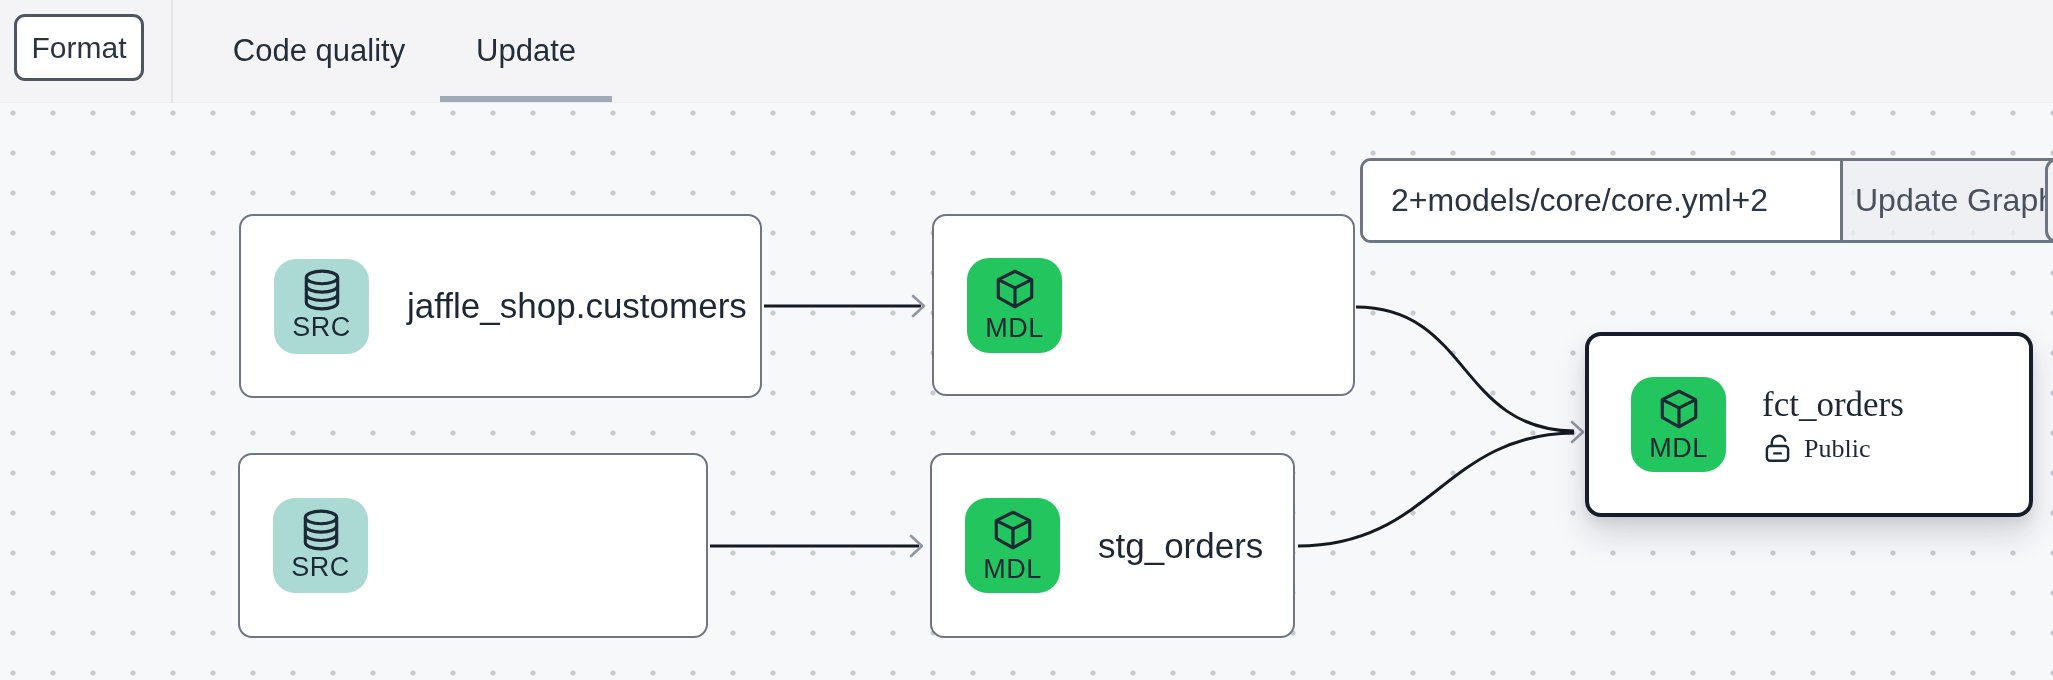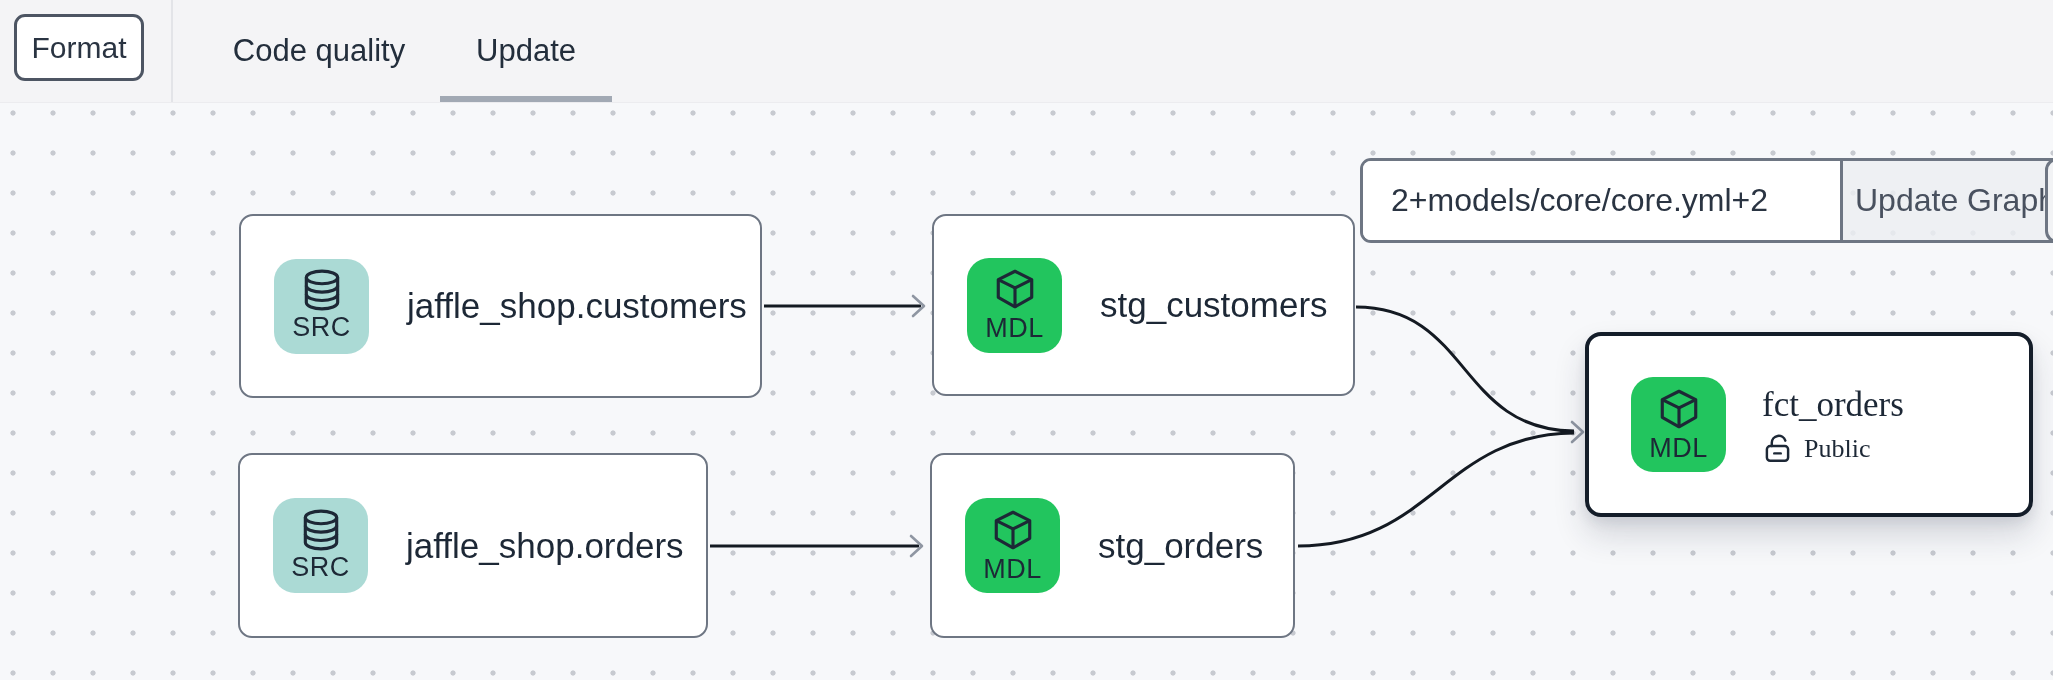--- a/index.html
+++ b/index.html
@@ -122,36 +122,34 @@
       <div class="badge badge-mdl">
         <svg width="46" height="46" viewBox="0 0 44 44">
           <g fill="none" stroke="#1d2836" stroke-width="3" stroke-linejoin="round">
             <path d="M22 5 L38 13 L38 30 L22 39 L6 30 L6 13 Z"></path>
             <path d="M6 13 L22 21 L38 13"></path>
             <path d="M22 21 L22 39"></path>
           </g>
         </svg>
         <span class="badge-label">MDL</span>
       </div>
-      <span class="node-title">stg_customers</span>
     </div>
 
     <div class="node node-src-orders">
       <div class="badge badge-src">
         <svg width="46" height="42" viewBox="0 0 44 40">
           <g fill="none" stroke="#1d2836" stroke-width="3">
             <ellipse cx="22" cy="8" rx="15" ry="6"></ellipse>
             <path d="M7 8 v24 a15 6 0 0 0 30 0 v-24"></path>
             <path d="M7 16 a15 6 0 0 0 30 0"></path>
             <path d="M7 24 a15 6 0 0 0 30 0"></path>
           </g>
         </svg>
         <span class="badge-label">SRC</span>
       </div>
-      <span class="node-title">jaffle_shop.orders</span>
     </div>
 
     <div class="node node-stg-orders">
       <div class="badge badge-mdl">
         <svg width="46" height="46" viewBox="0 0 44 44">
           <g fill="none" stroke="#1d2836" stroke-width="3" stroke-linejoin="round">
             <path d="M22 5 L38 13 L38 30 L22 39 L6 30 L6 13 Z"></path>
             <path d="M6 13 L22 21 L38 13"></path>
             <path d="M22 21 L22 39"></path>
           </g>

